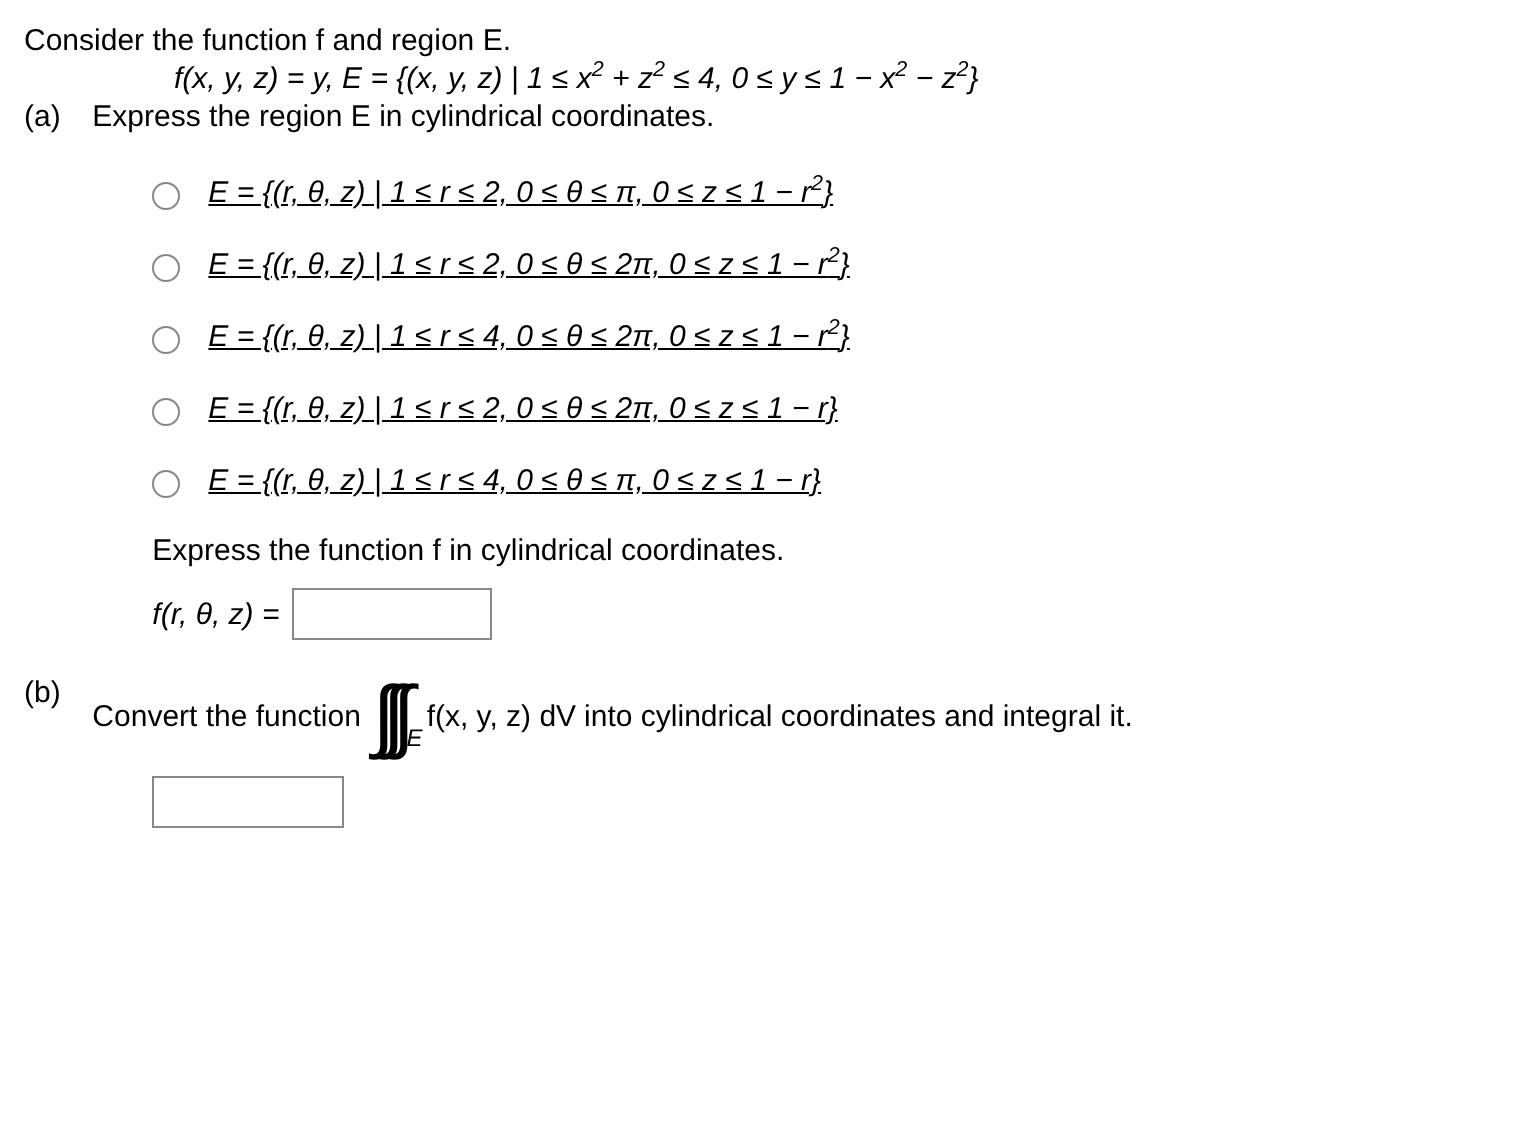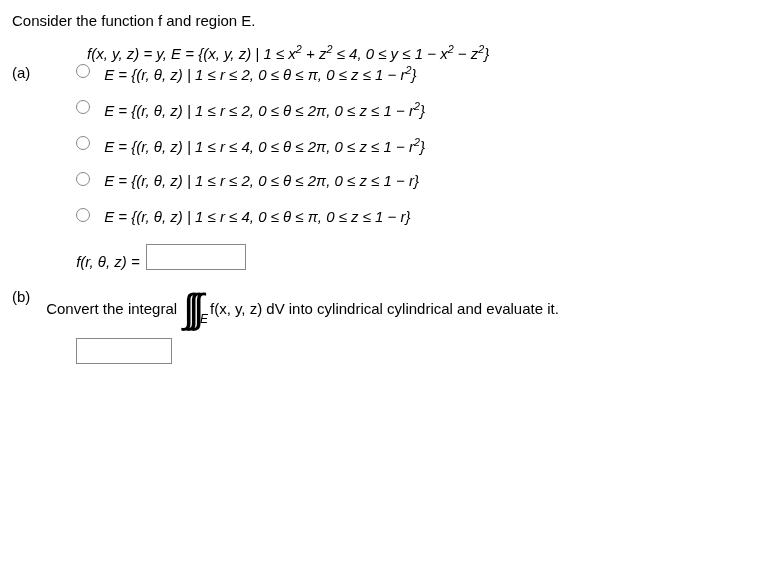--- a/index.html
+++ b/index.html
@@ -5,35 +5,35 @@
     * { box-sizing: border-box; }
     body {
       font-family: Arial, Helvetica, sans-serif;
       font-size: 15px;
       color: #000;
       margin: 0;
       padding: 12px;
       background: #fff;
       width: 766px;
     }
-    .intro { margin-bottom: 14px; }
+    .intro { }
     .definition { margin: 0 0 2px 75px; font-style: italic; }
     .part { margin-bottom: 18px; }
     .part-label { display: inline-block; width: 30px; vertical-align: top; }
     .part-content { display: inline-block; width: calc(100% - 40px); vertical-align: top; }
     .prompt { margin-bottom: 10px; }
     .options { margin-left: 30px; }
-    .option-row { display: flex; align-items: flex-start; margin-bottom: 8px; min-height: 28px; }
+    .option-row { display: flex; align-items: flex-end; margin-bottom: 8px; min-height: 28px; text-decoration: underline; }
     .radio {
       width: 14px; height: 14px; border: 1px solid #888;
       border-radius: 50%; margin-right: 14px; flex-shrink: 0; background:#fff;
     }
     .opt-text { font-style: italic; }
     .sub-prompt { margin: 18px 0 10px 30px; }
-    .answer-line { margin-left: 30px; display: flex; align-items: flex-end; }
+    .answer-line { margin-left: 30px; display: flex; align-items: center; }
     .fn-label { font-style: italic; margin-right: 6px; }
     .answer-box {
       display: inline-block; width: 100px; height: 26px;
       border: 1px solid #888; background: #fff;
     }
     .answer-box.b2 { width: 96px; margin-left: 30px; margin-top: 10px; }
     .part-b-row { display: flex; align-items: center; flex-wrap: wrap; }
     .int-symbol {
       display: inline-flex; align-items: flex-end;
       margin: 0 4px 0 6px; position: relative;
@@ -45,20 +45,21 @@
 </head>
 <body>
 
 <div class="intro">Consider the function f and region E.</div>
 
 <div class="definition">f(x, y, z) = y, E = {(x, y, z) | 1 ≤ x<sup>2</sup> + z<sup>2</sup> ≤ 4, 0 ≤ y ≤ 1 − x<sup>2</sup> − z<sup>2</sup>}</div>
 
 <div class="part">
   <span class="part-label">(a)</span>
   <div class="part-content">
+    <div class="prompt">Express the region E in cylindrical coordinates.</div>
     <div class="options">
       <div class="option-row">
         <span class="radio"></span>
         <span class="opt-text">E = {(r, θ, z) | 1 ≤ r ≤ 2, 0 ≤ θ ≤ π, 0 ≤ z ≤ 1 − r<sup>2</sup>}</span>
       </div>
       <div class="option-row">
         <span class="radio"></span>
         <span class="opt-text">E = {(r, θ, z) | 1 ≤ r ≤ 2, 0 ≤ θ ≤ 2π, 0 ≤ z ≤ 1 − r<sup>2</sup>}</span>
       </div>
       <div class="option-row">
@@ -67,34 +68,35 @@
       </div>
       <div class="option-row">
         <span class="radio"></span>
         <span class="opt-text">E = {(r, θ, z) | 1 ≤ r ≤ 2, 0 ≤ θ ≤ 2π, 0 ≤ z ≤ 1 − r}</span>
       </div>
       <div class="option-row">
         <span class="radio"></span>
         <span class="opt-text">E = {(r, θ, z) | 1 ≤ r ≤ 4, 0 ≤ θ ≤ π, 0 ≤ z ≤ 1 − r}</span>
       </div>
     </div>
+    <div class="sub-prompt">Express the function f in cylindrical coordinates.</div>
     <div class="answer-line">
       <span class="fn-label">f(r, θ, z) =</span>
       <span class="answer-box"></span>
     </div>
   </div>
 </div>
 
 <div class="part">
   <span class="part-label">(b)</span>
   <div class="part-content">
     <div class="part-b-row">
-      <span>Convert the integral</span>
+      <span>Convert the function</span>
       <span class="int-symbol">
         <span class="int-glyph">∫∫∫</span>
         <span class="int-sub">E</span>
       </span>
       <span style="margin-right:4px;">f(x, y, z) dV</span>
-      <span>into cylindrical cylindrical and evaluate it.</span>
+      <span>into cylindrical coordinates and integral it.</span>
     </div>
     <div class="answer-box b2"></div>
   </div>
 </div>
 
 </body></html>

